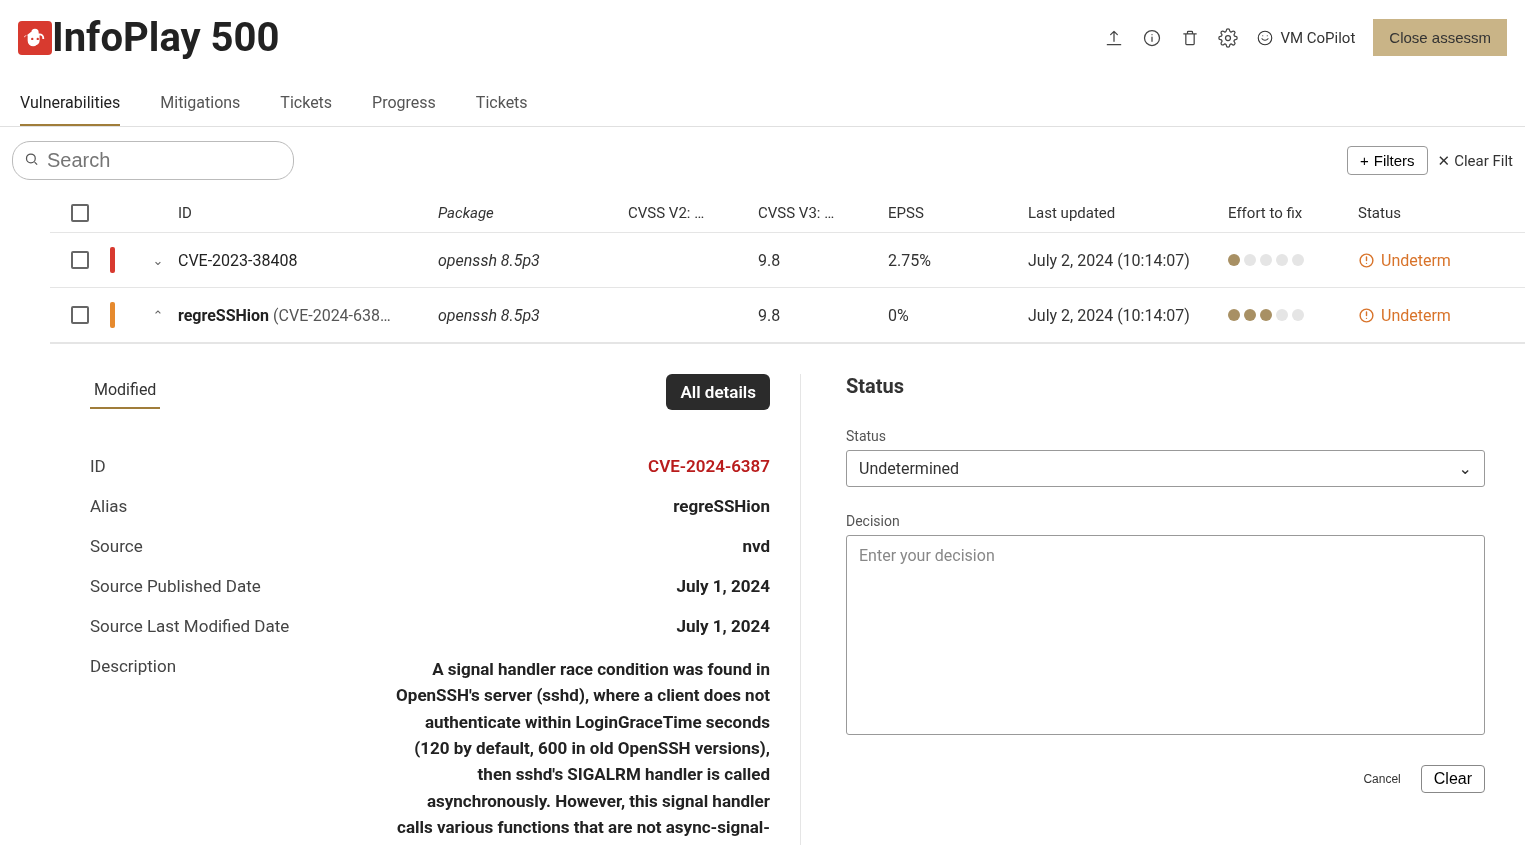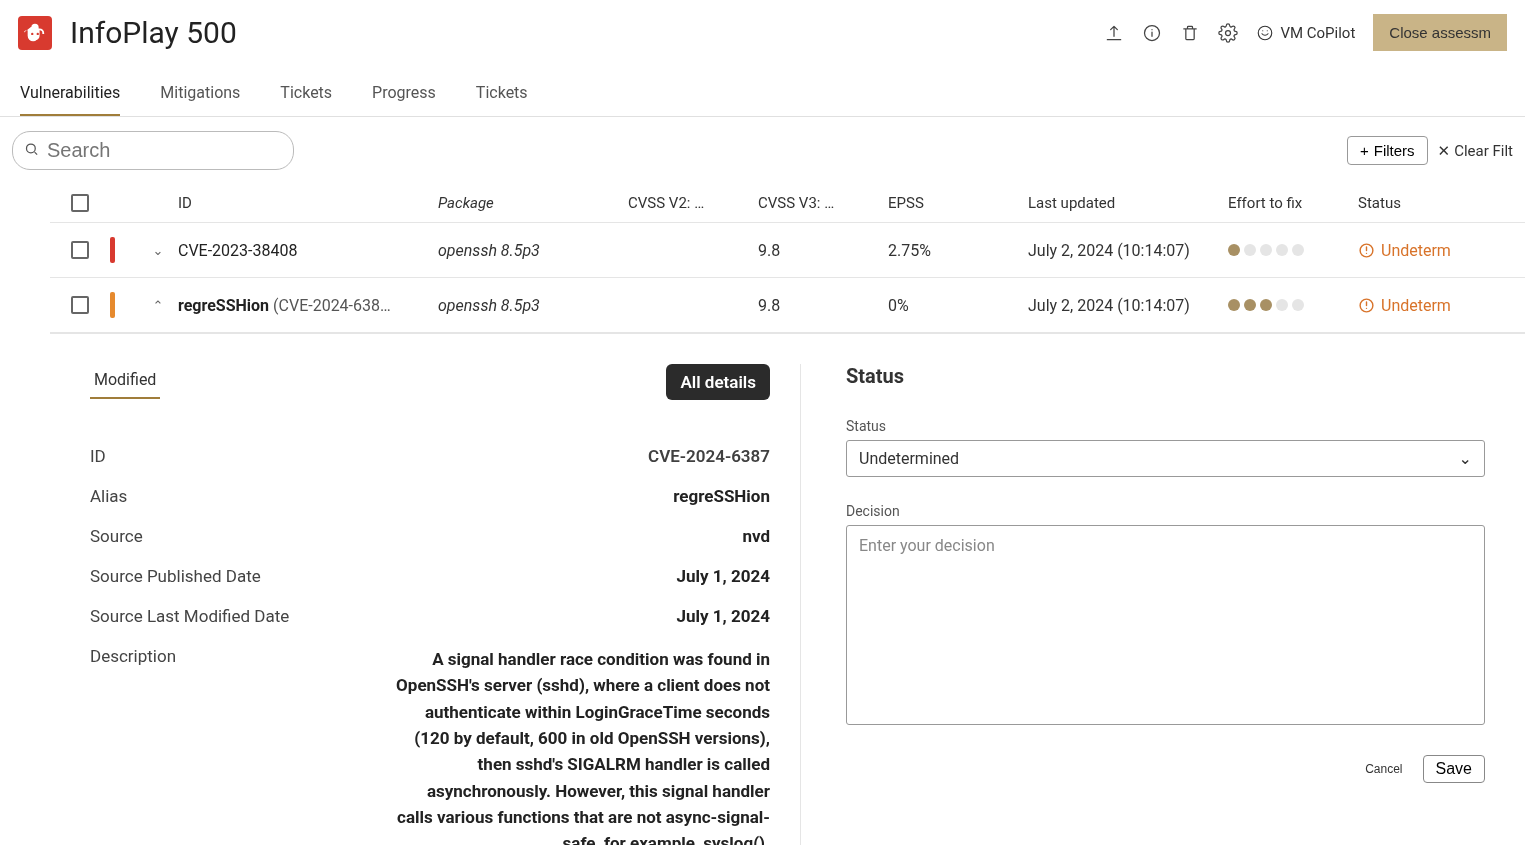--- a/index.html
+++ b/index.html
@@ -1,20 +1,20 @@
 <!DOCTYPE html>
 <html><head>
 <meta charset="utf-8">
 <style>
 * { box-sizing: border-box; margin: 0; padding: 0; }
 body { font-family: -apple-system, BlinkMacSystemFont, "Segoe UI", Roboto, sans-serif; color: #333; background: #fff; }
 .header { display: flex; align-items: center; padding: 14px 18px 10px; }
 .app-icon { width: 34px; height: 34px; background: #d83a2f; border-radius: 4px; display: flex; align-items: center; justify-content: center; }
 .app-icon svg { width: 22px; height: 22px; fill: #fff; }
-.app-title { font-size: 30px; font-weight: 400; margin-left: 18px; color: #222; }
+.app-title { font-size: 40px; font-weight: 700; color: #222; }
 .header-actions { margin-left: auto; display: flex; align-items: center; gap: 18px; }
 .header-icon { width: 20px; height: 20px; cursor: pointer; color: #444; display:flex; align-items:center; justify-content:center; }
 .header-icon svg { width: 20px; height: 20px; stroke: #444; fill: none; stroke-width: 1.5; }
 .vm-copilot { display: flex; align-items: center; gap: 6px; font-size: 15px; color: #333; cursor: pointer; }
 .close-btn { background: #c9b487; color: #333; padding: 10px 16px; font-size: 15px; border: none; cursor: pointer; }
 .tabs { display: flex; gap: 40px; padding: 0 20px; border-bottom: 1px solid #e0e0e0; margin-top: 10px; }
 .tab { padding: 12px 0; font-size: 16px; color: #555; cursor: pointer; border-bottom: 2px solid transparent; }
 .tab.active { color: #222; border-bottom-color: #a07d3a; }
 .toolbar { display: flex; align-items: center; padding: 14px 12px; }
 .search-wrap { position: relative; width: 282px; }
@@ -51,21 +51,21 @@
 .detail-panel { display: flex; margin: 0 0 0 50px; padding: 30px 40px 30px 40px; gap: 30px; border-top: 1px solid #e5e5e5; background:#fff; }
 .detail-left { flex: 0 0 680px; }
 .detail-tabs { display: flex; border-bottom: 0; align-items:flex-start; }
 .dtab { padding: 6px 4px 8px; font-size: 16px; cursor: pointer; color: #333; }
 .dtab.active { border-bottom: 2px solid #a07d3a; }
 .all-details { margin-left: auto; background: #2b2b2b; color: #fff; padding: 8px 14px; border-radius: 6px; font-size: 17px; font-weight: 600; cursor: pointer; }
 .kv-list { margin-top: 36px; }
 .kv-row { display: flex; padding: 10px 0; font-size: 17px; }
 .kv-label { width: 200px; color: #444; }
 .kv-value { flex: 1; text-align: right; font-weight: 700; color: #222; }
-.kv-value.link { color: #404040; font-weight: 600; }
+.kv-value.link { color: #b91c1c; font-weight: 600; }
 .desc-value { flex: 1; text-align: right; font-weight: 700; color: #222; line-height: 1.55; padding-left: 100px; }
 .detail-right { flex: 1; padding-left: 45px; border-left: 1px solid #e5e5e5; }
 .status-title { font-size: 20px; font-weight: 700; margin-bottom: 30px; }
 .field-label { font-size: 14px; color: #555; margin-bottom: 6px; }
 .select-box { width: 100%; border: 1px solid #999; padding: 8px 12px; font-size: 16px; display: flex; justify-content: space-between; align-items: center; cursor: pointer; border-radius: 3px; background:#fff; }
 .textarea { width: 100%; height: 200px; border: 1px solid #999; padding: 10px 12px; font-size: 16px; resize: none; font-family: inherit; border-radius: 3px; }
 .textarea::placeholder { color: #888; }
 .panel-actions { display: flex; justify-content: flex-end; gap: 20px; margin-top: 26px; align-items: center; }
 .cancel-btn { font-size: 12px; cursor: pointer; color: #333; background:none; border:none; }
 .save-btn { font-size: 16px; border: 1px solid #888; padding: 4px 12px; border-radius: 4px; cursor: pointer; background: #fff; }
@@ -270,16 +270,16 @@
         <span>Undetermined</span>
         <span>⌄</span>
       </div>
     </div>
     <div class="field-group">
       <div class="field-label">Decision</div>
       <textarea class="textarea" placeholder="Enter your decision" style=""></textarea>
     </div>
     <div class="panel-actions">
       <button class="cancel-btn">Cancel</button>
-      <button class="save-btn">Save</button>
+      <button class="save-btn">Clear</button>
     </div>
   </div>
 </div>
 
 </body></html>

